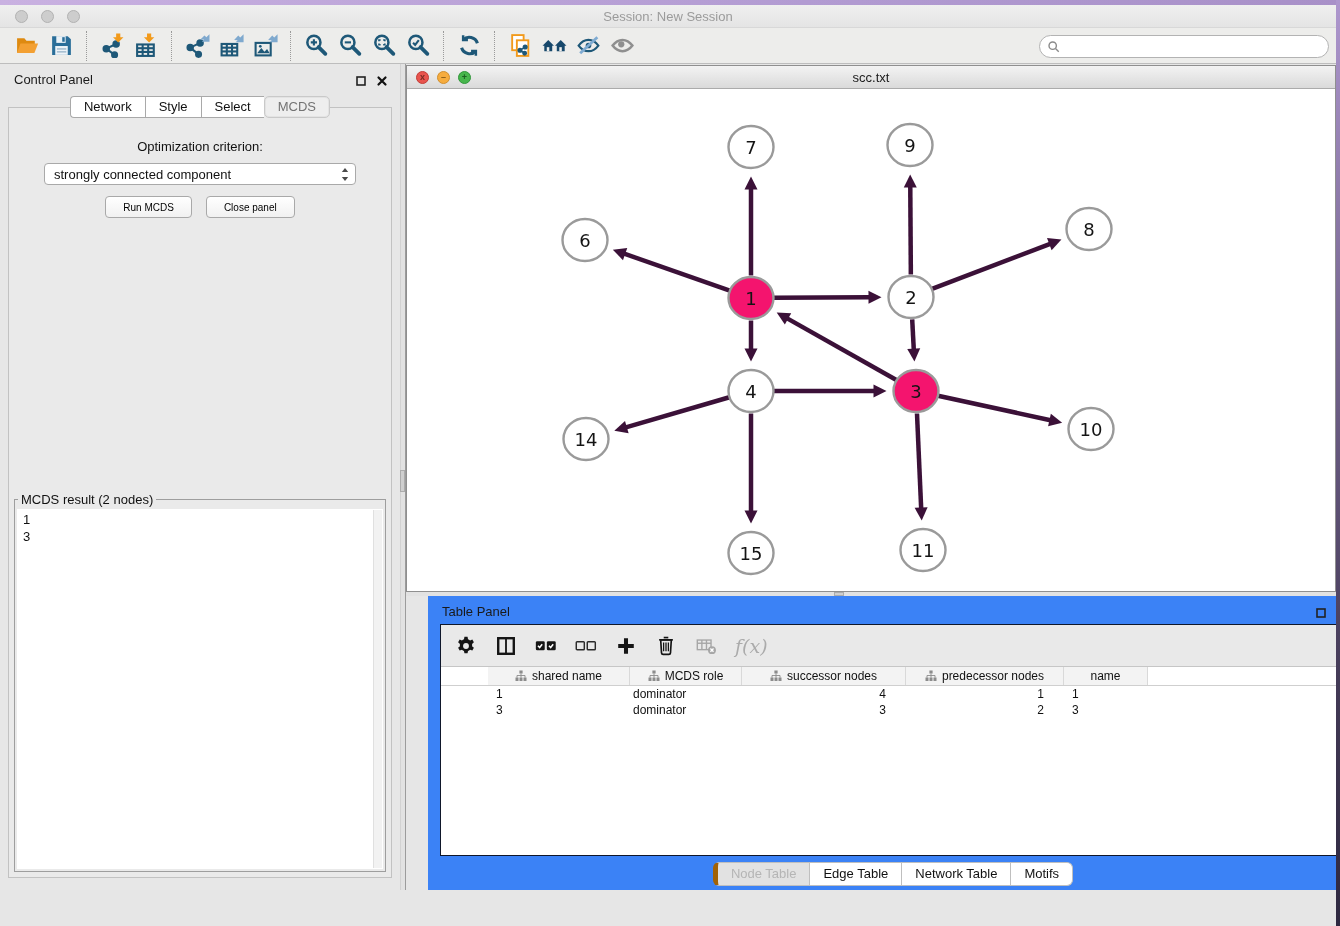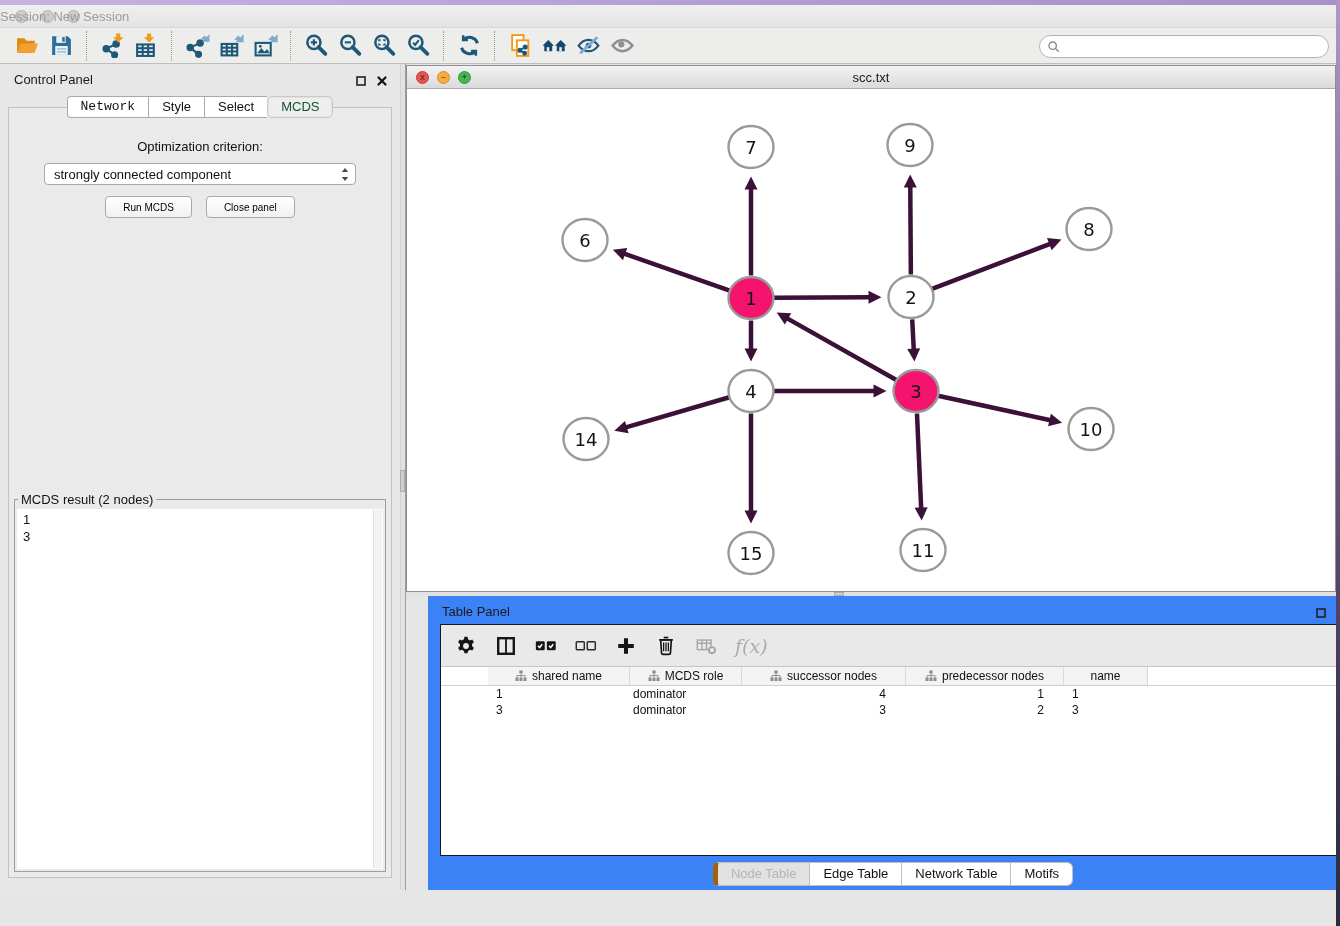--- a/index.html
+++ b/index.html
@@ -14,21 +14,21 @@
     background:linear-gradient(90deg,#C9B1E1,#B29BD2 60%,#A890C8); z-index:60; }
   .right-strip { position:absolute; right:0; top:0; width:4px; height:926px;
     background:linear-gradient(#AE97CE,#6A5B82 45%,#423955 75%,#2E2840); z-index:60; }
 
   
   .titlebar { position:absolute; left:0; top:5px; width:1336px; height:23px;
     background:linear-gradient(#EFEFEF,#E4E4E4); border-bottom:1px solid #D8D8D8; }
   .traffic { position:absolute; top:5px; width:13px; height:13px; border-radius:50%;
     background:#CDCDCD; border:1px solid #B2B2B2; }
   .t1{left:15px;} .t2{left:41px;} .t3{left:67px;}
-  .app-title { position:absolute; left:0; right:0; top:4px; 
+  .app-title { position:absolute; left:0; right:0; top:4px; text-align:center;
     font-size:13px; color:#9B9B9B; }
 
   
   .toolbar { position:absolute; left:0; top:28px; width:1336px; height:36px;
     background:#EDEDEB; border-bottom:1px solid #BDBDBD;
     display:flex; align-items:center; padding-left:10px; }
   .tbi { width:34px; height:30px; display:flex; align-items:center; justify-content:center; flex:0 0 auto; }
   .tbi svg { width:25px; height:25px; }
   .sep { width:0; height:30px; border-left:1px dotted #9A9A9A; margin:0 8px; flex:0 0 auto; }
   .searchbox { position:absolute; right:7px; top:7px; width:290px; height:23px;
@@ -39,22 +39,22 @@
 
   
   .control-panel { position:absolute; left:0; top:64px; width:400px; height:826px; background:#E7E7E7; }
   .panel-title { position:absolute; left:14px; top:8px; font-size:13px; color:#1A1A1A; }
   .win-icons { position:absolute; top:9px; display:flex; gap:9px; }
   .control-panel .win-icons { right:12px; }
   .win-icons svg { width:12px; height:12px; }
   .cp-tabs { position:absolute; top:32px; left:0; right:0; display:flex; justify-content:center; z-index:5; }
   .cp-tab { background:#FFF; border:1px solid #A9A9A9; border-right:none;
     padding:2px 13px 3px; font-size:13px; color:#111; }
-  .cp-tab:first-child { border-radius:4px 0 0 4px;font-family:Liberation Mono, monospace; }
-  .cp-tab.muted { color:#14532d; background:#EEEEEE; border:1px solid #C9C9C9;
+  .cp-tab:first-child { border-radius:4px 0 0 4px; }
+  .cp-tab.muted { color:#737373; background:#EEEEEE; border:1px solid #C9C9C9;
     border-radius:5px; box-shadow:inset 0 0 0 1px #E3E3E3; }
   .cp-body { position:absolute; left:8px; top:43px; width:384px; bottom:12px;
     background:#EAEAEA; border:1px solid #C2C2C2; }
   .opt-label { margin-top:31px; text-align:center; font-size:13px; }
   .cp-select { width:312px; height:22px; margin:9px auto 0; background:#FFF;
     border:1px solid #A9A9A9; border-radius:4px; display:flex; align-items:center;
     padding:0 22px 0 9px; font-size:13px; position:relative; }
   .cp-select svg { position:absolute; right:5px; top:3px; width:10px; height:15px; }
   .btn-row { margin-top:11px; display:flex; justify-content:center; gap:14px; }
   .cp-btn { height:22px; padding:0 17px; background:linear-gradient(#FFFFFF,#F1F1F1);

